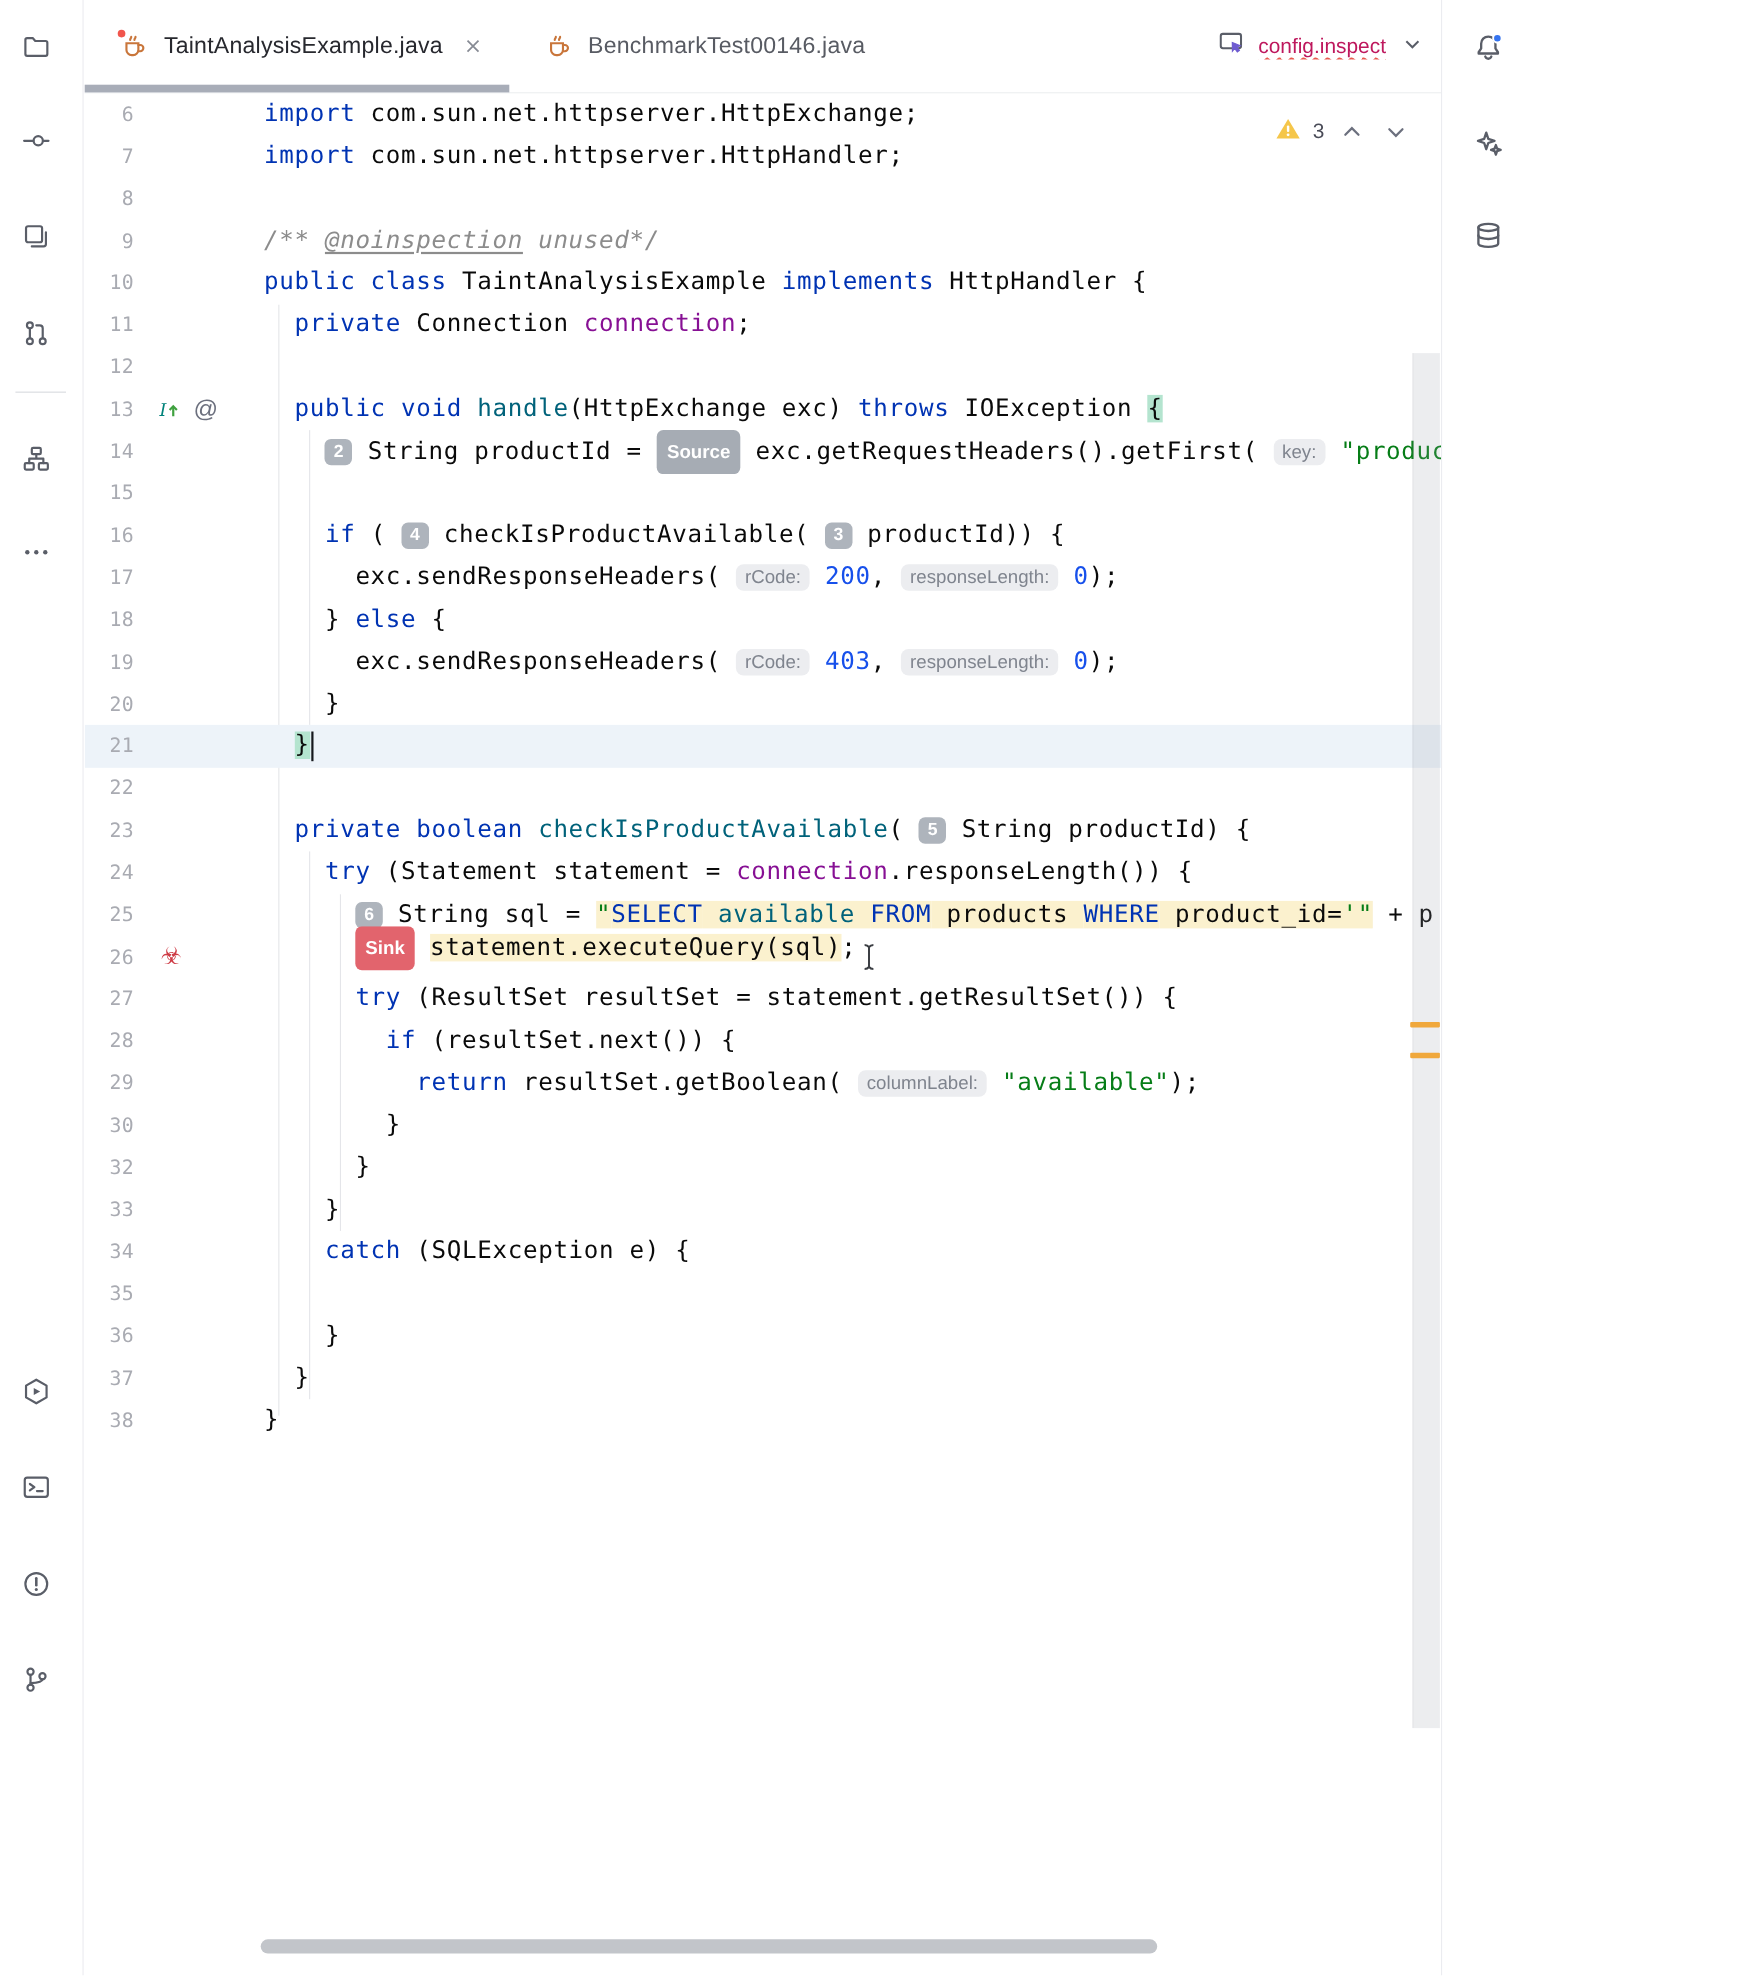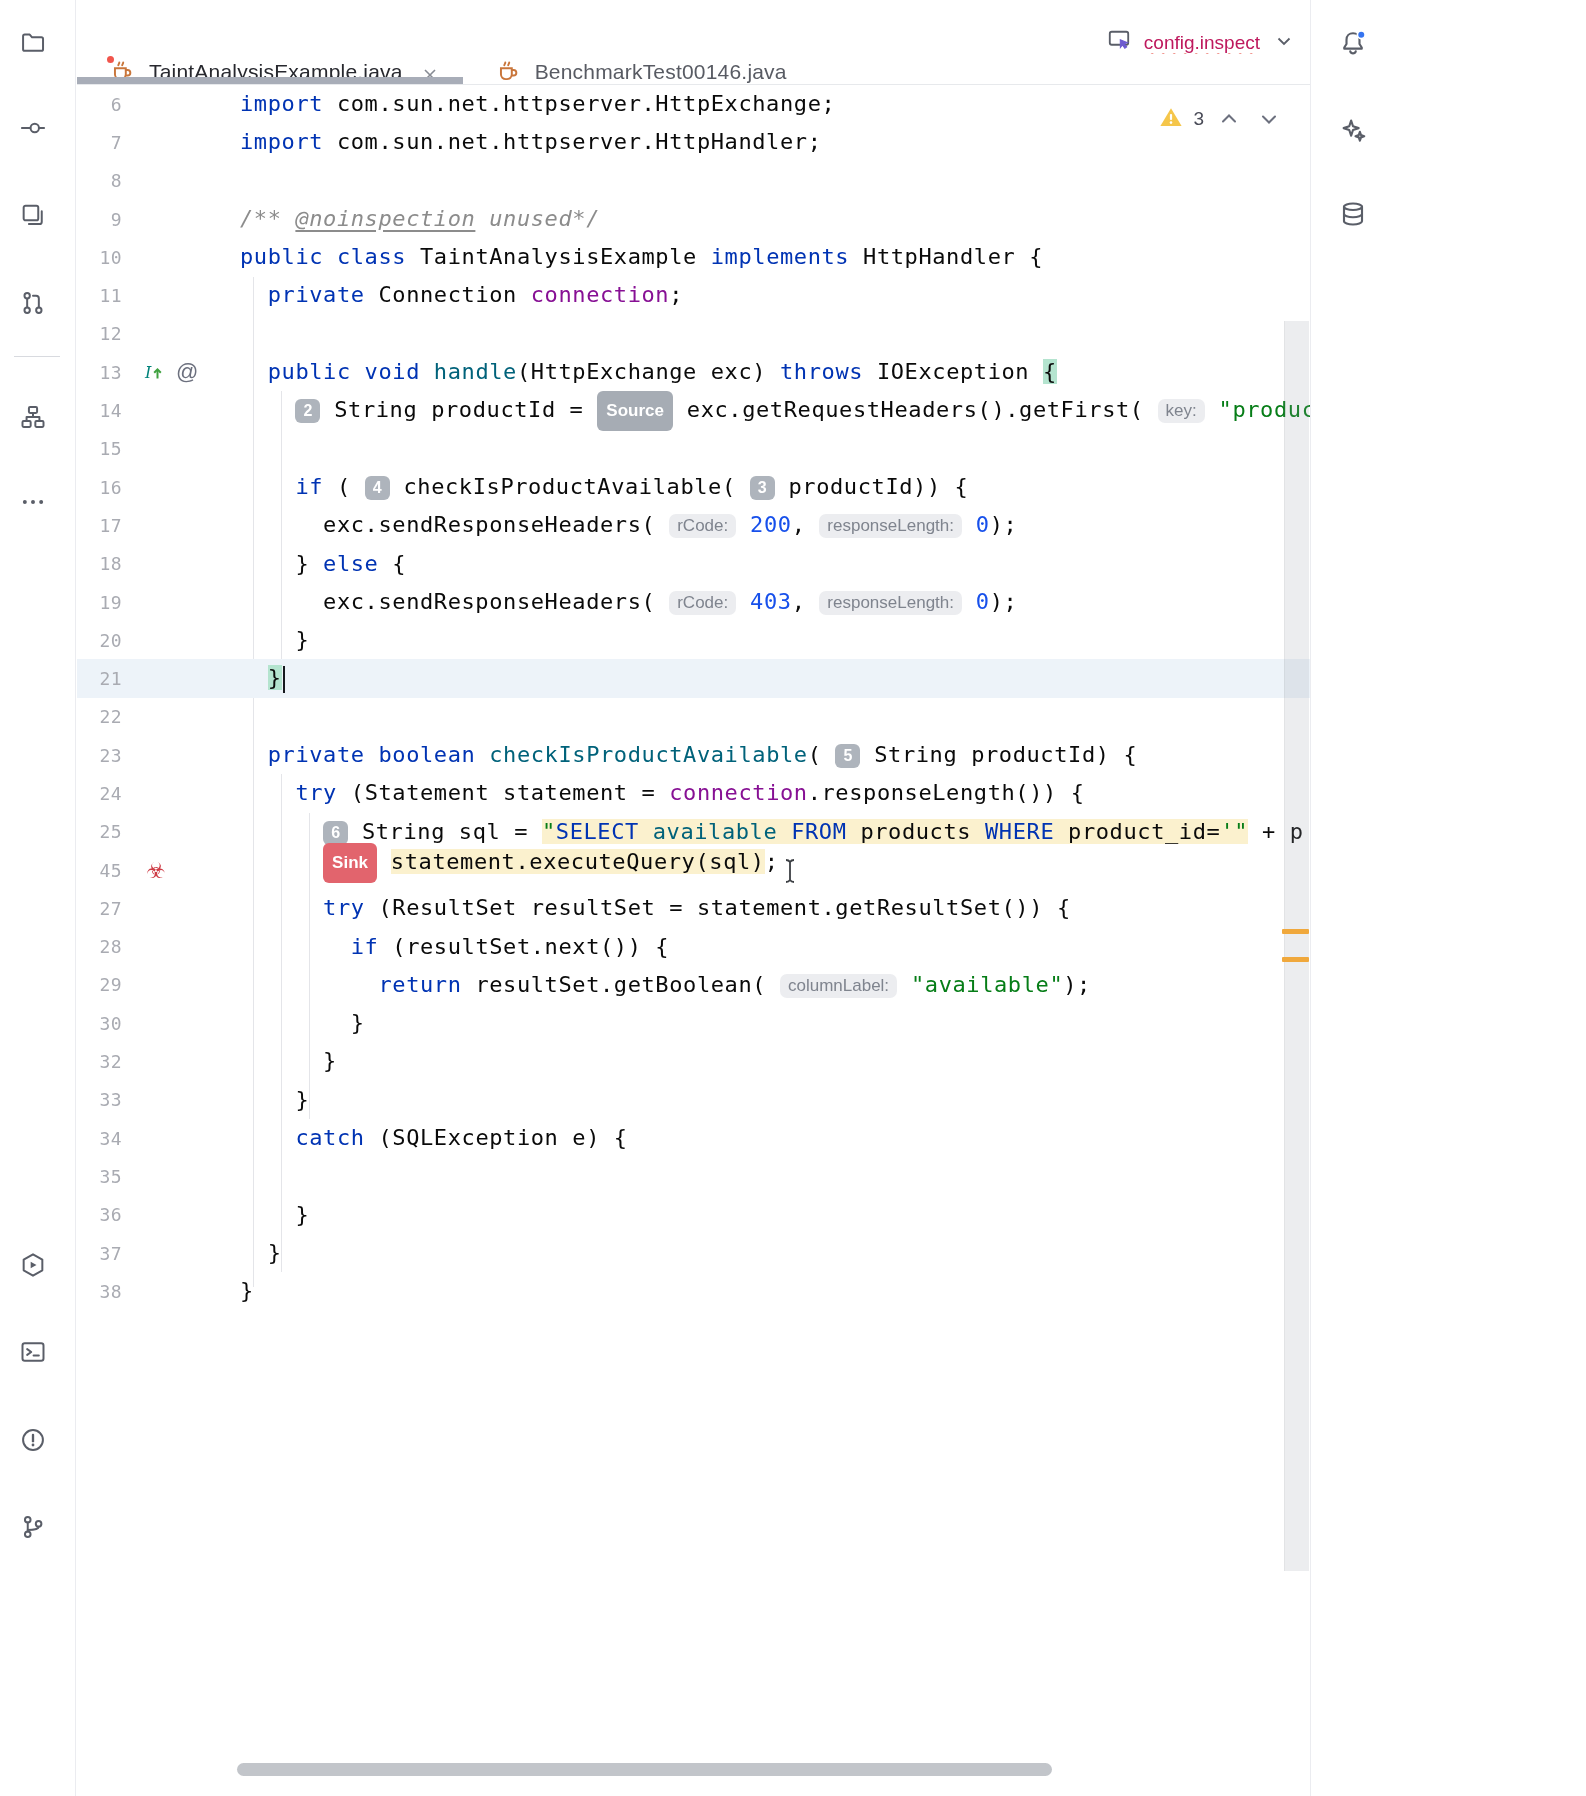--- a/index.html
+++ b/index.html
@@ -15,21 +15,21 @@
   .ltb{position:absolute;left:0;top:0;width:76px;height:100%;background:#fff;border-right:1px solid #EBECF0;}
   .ltb .titem,.rstrip .titem{position:absolute;width:36px;height:36px;display:flex;align-items:center;justify-content:center;border-radius:8px;cursor:pointer;}
   .ltb .titem{left:15px;}
   .tb-divider{position:absolute;left:14px;width:46px;height:1px;background:#D8DADF;}
 
   
   .main{position:absolute;left:77px;top:0;width:1233px;height:100%;background:#fff;}
 
   
   .tabbar{position:relative;height:85px;border-bottom:1px solid #E7E9EC;display:flex;align-items:stretch;background:#fff;}
-  .tab{position:relative;display:flex;align-items:flex-end;gap:14px;padding:0 24px 0 32px;font-size:21px;letter-spacing:.2px;cursor:pointer;white-space:nowrap;}
+  .tab{position:relative;display:flex;align-items:center;gap:14px;padding:0 24px 0 32px;font-size:21px;letter-spacing:.2px;cursor:pointer;white-space:nowrap;}
   .tab.active{color:#27282E;}
   .tab.inactive{color:#585B63;}
   .tab-underline{position:absolute;left:0;right:0;bottom:0;height:7px;background:var(--tabline);}
   .tabicon{position:relative;width:26px;height:26px;flex-shrink:0;}
   .mod-dot{position:absolute;left:-4px;top:-4px;width:11px;height:11px;border-radius:50%;background:#F1554C;border:2px solid #fff;}
   .tab-close{display:flex;align-items:center;margin-left:4px;}
   .tabbar-right{position:absolute;right:14px;top:0;height:85px;display:flex;align-items:center;gap:12px;}
   .cfg-label{font-size:19px;color:#be185d;max-width:172px;overflow:hidden;white-space:nowrap;
     text-decoration:underline;text-decoration-style:wavy;text-decoration-color:#E8594F;text-decoration-thickness:1.5px;text-underline-offset:4px;}
 
@@ -315,21 +315,21 @@
           <span class="ln">24</span>
           <span class="gut"></span>
           <span class="code"><span class="tok ">    </span><span class="tok kw">try </span><span class="tok ">(Statement statement = </span><span class="tok fd">connection</span><span class="tok ">.responseLength()) {</span></span>
         </div>
         <div class="line">
           <span class="ln">25</span>
           <span class="gut"></span>
           <span class="code"><span class="tok ">      </span><span class="badge">6</span><span class="tok "> String sql = </span><span class="tok st bgy">"</span><span class="tok kw bgy">SELECT</span><span class="tok md bgy"> available </span><span class="tok kw bgy">FROM</span><span class="tok bgy"> products </span><span class="tok kw bgy">WHERE</span><span class="tok bgy"> product_id=</span><span class="tok st bgy">'"</span><span class="tok "> + p</span></span>
         </div>
         <div class="line">
-          <span class="ln">45</span>
+          <span class="ln">26</span>
           <span class="gut">
             <span class="gicon g-biohazard">☣</span>
           </span>
           <span class="code"><span class="tok ">      </span><span class="chip chip-snk">Sink</span><span class="tok "> </span><span class="tok bgy">statement.executeQuery(sql)</span><span class="tok ">;</span><span class="ibeam"><svg width="16" height="28" viewBox="0 0 16 28">
                 <path d="M4 3c2 0 3.2.8 4 2 .8-1.2 2-2 4-2M8 5v18M4 25c2 0 3.2-.8 4-2 .8 1.2 2 2 4 2" stroke="#3C3F44" stroke-width="1.8" fill="none"></path>
               </svg></span></span>
         </div>
         <div class="line">
           <span class="ln">27</span>
           <span class="gut"></span>

